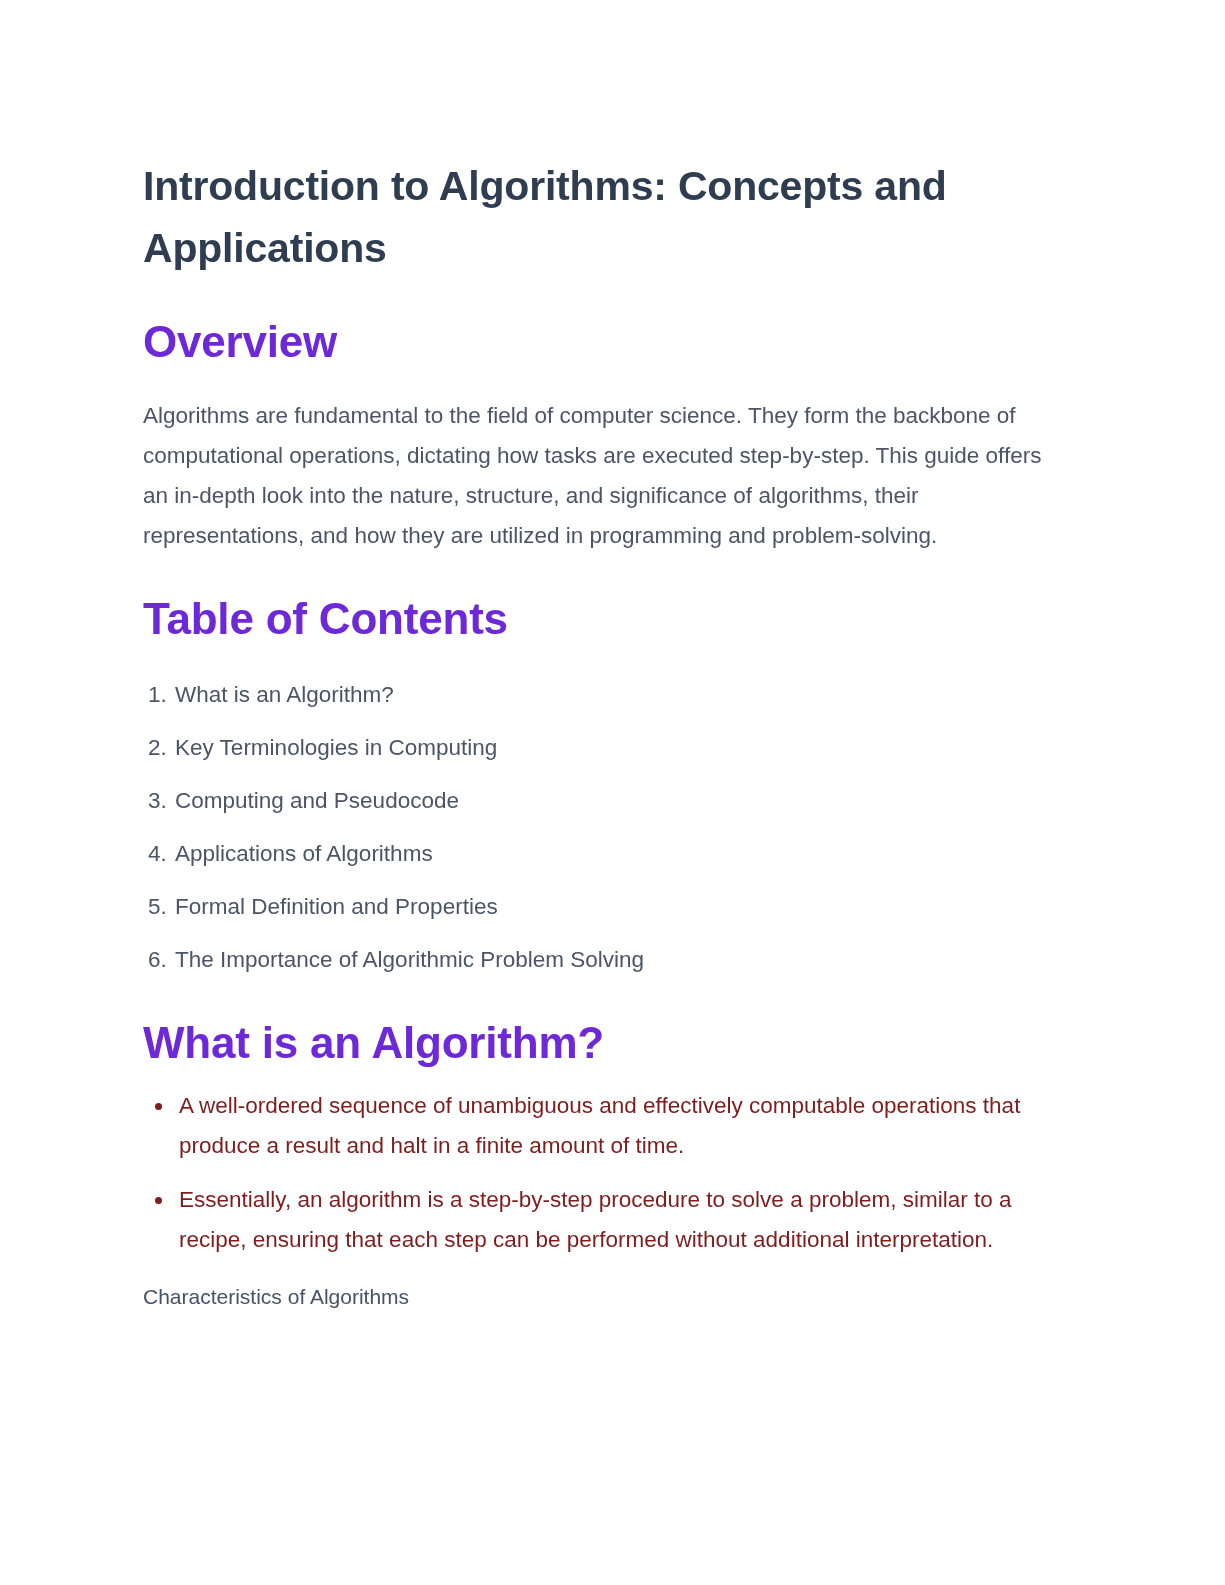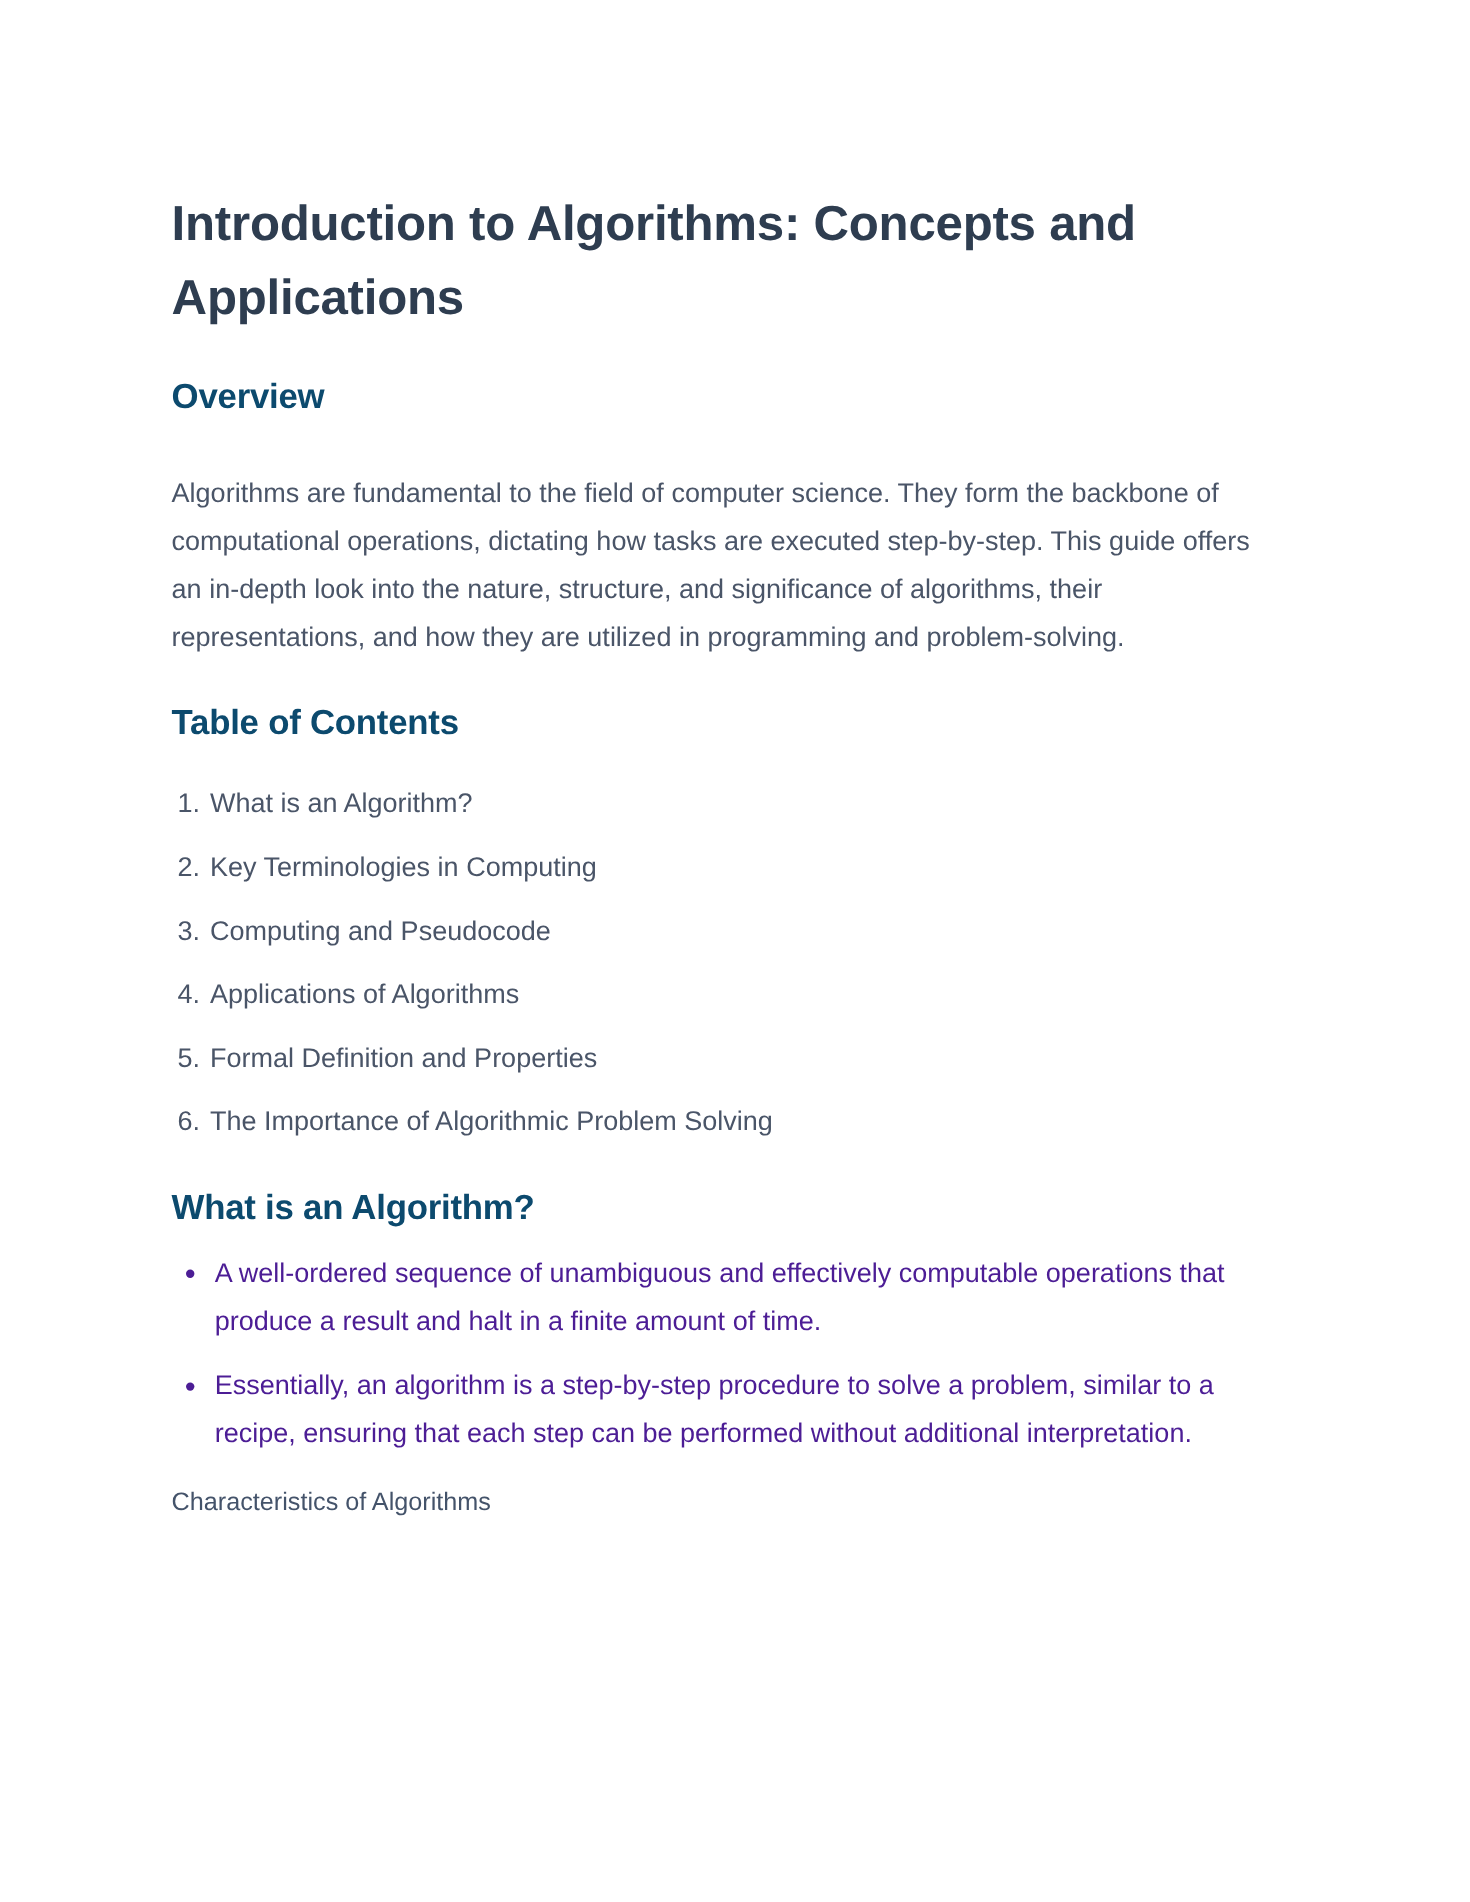--- a/index.html
+++ b/index.html
@@ -24,28 +24,28 @@
     margin-top: 156px;
     font-size: 41px;
     line-height: 1.5;
     font-weight: 700;
     color: #2e3d50;
     letter-spacing: -0.2px;
     max-width: 900px;
   }
   h2.section-heading {
     margin-top: 34px;
-    font-size: 29px;
+    font-size: 44px;
     line-height: 1.3;
     font-weight: 700;
-    color: #0c4a6e;
+    color: #6d28d9;
     letter-spacing: -0.2px;
   }
   p.body-text {
-    margin-top: 40px;
+    margin-top: 26px;
     font-size: 22.5px;
     line-height: 40px;
     color: #4a5568;
     max-width: 925px;
   }
   p.body-text.tight { margin-top: 18px; }
   p.body-text strong { font-weight: 700; color: #445061; }
   ol.toc-list {
     margin-top: 28px;
     padding-left: 30px;
@@ -54,21 +54,21 @@
     color: #4a5568;
     list-style: decimal outside;
   }
   ol.toc-list li { margin-bottom: 13px; padding-left: 2px; }
   ol.toc-list li:last-child { margin-bottom: 0; }
   ul.def-list {
     margin-top: 14px;
     padding-left: 32px;
     font-size: 22.5px;
     line-height: 40px;
-    color: #4c1d95;
+    color: #7f1d1d;
     list-style: disc outside;
     max-width: 925px;
   }
   ul.def-list li { margin-bottom: 14px; padding-left: 4px; }
   ul.def-list li:last-child { margin-bottom: 0; margin-top: 12px; }
   h3.subsection-heading {
     margin-top: 22px;
     font-size: 21px;
     line-height: 1.4;
     font-weight: 500;

